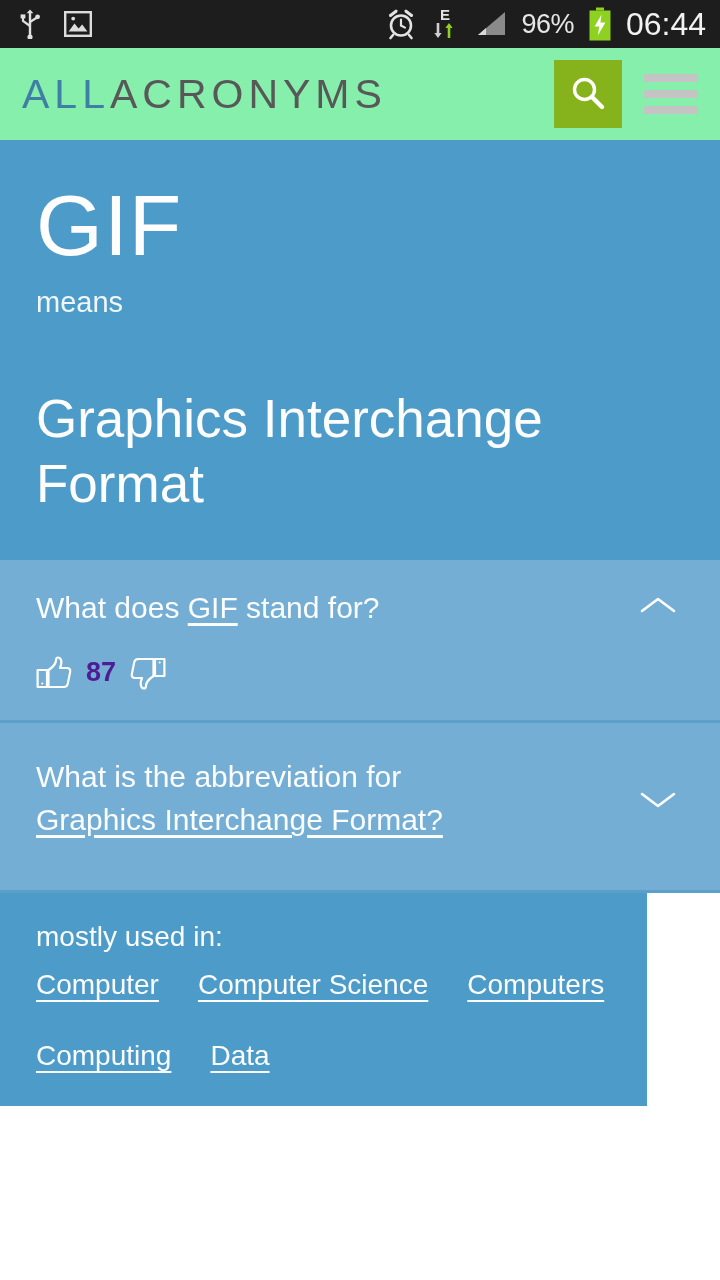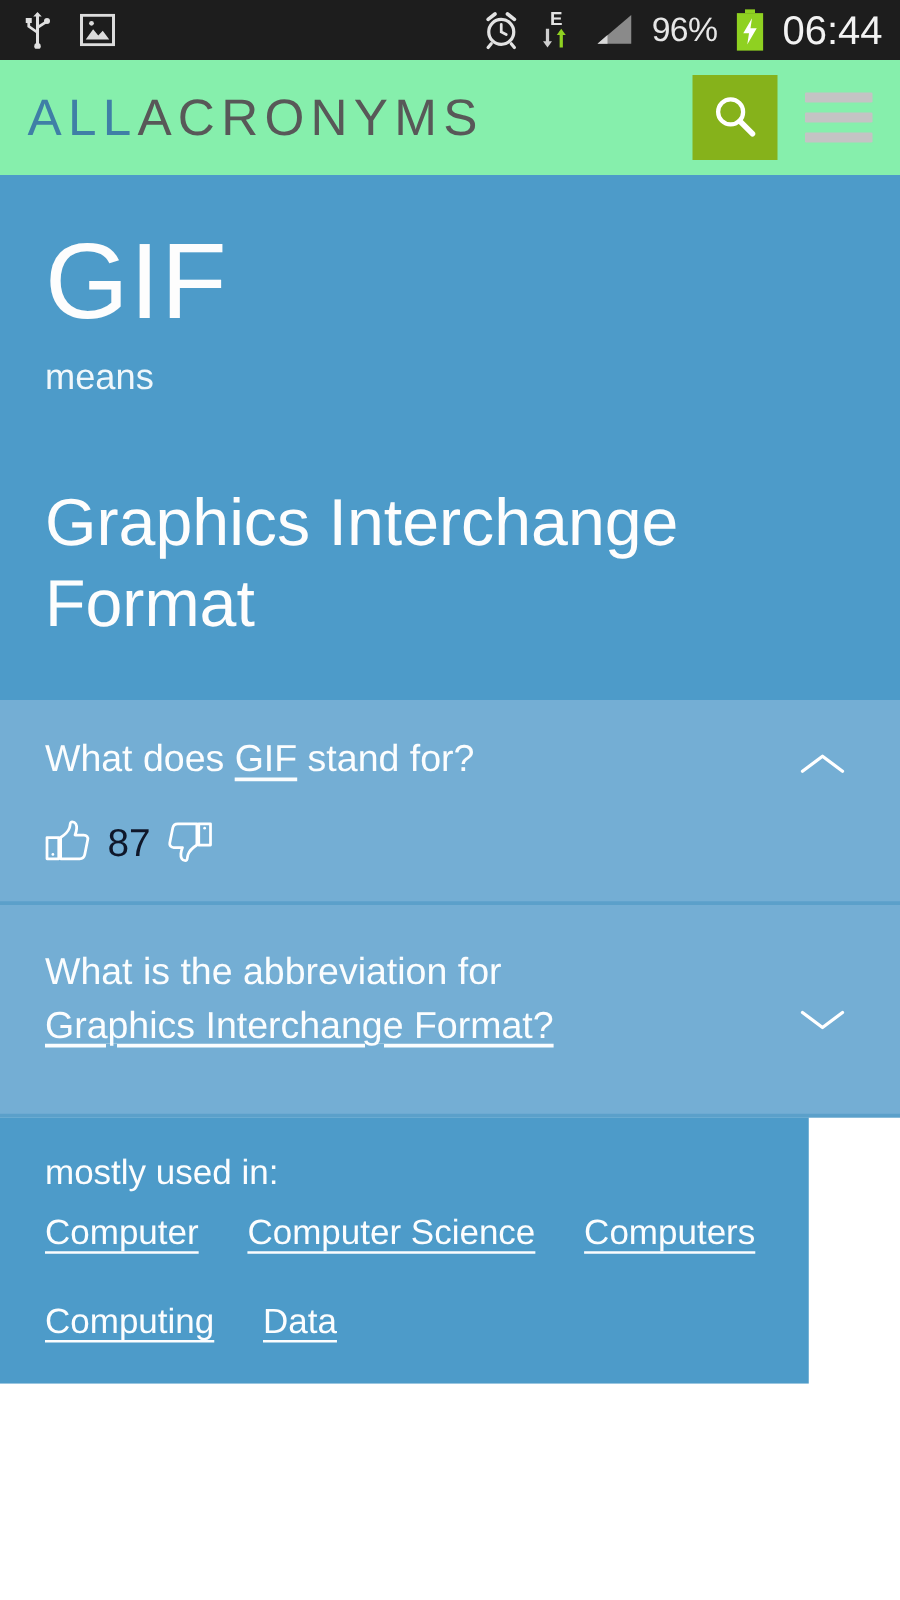--- a/index.html
+++ b/index.html
@@ -58,30 +58,30 @@
   #expansion-title{
     font-size:53px; font-weight:300; color:#fdfdfd;
     line-height:1.22; margin-top:68px; letter-spacing:0px;
   }
 
   
   .accordion-item{
     background:#74aed4; width:720px; padding:26px 36px 26px 36px;
     border-bottom:3px solid #5ba0ca;
   }
-  .acc-header{ display:flex; align-items:center; }
+  .acc-header{ display:flex; align-items:flex-start; }
   .acc-question{
     font-size:30px; font-weight:300; color:#fbfdfe; line-height:1.45; flex:1;
     padding-right:16px;
   }
   .acc-chevron{ width:52px; flex:0 0 52px; display:flex; align-items:center; justify-content:center; padding-top:8px; }
 
   .answer-row{ display:flex; margin-top:22px; }
   .vote-block{ display:flex; align-items:flex-start; gap:14px; flex:0 0 172px; padding-top:4px; }
-  .vote-count{ font-size:31px; color:#0f172a; font-weight:400; line-height:1.2; }
+  .vote-count{ font-size:27px; color:#4c1d95; font-weight:700; line-height:1.2; }
   .answer-text{ font-size:29px; font-weight:300; color:#fbfdfe; line-height:1.62; flex:1; }
 
   
   #tags-section{
     background:#4d9bc9; width:647px; padding:28px 36px 34px 36px;
   }
   #tags-label{ font-size:28px; font-weight:300; color:#fbfdfe; }
   #tags-list{ margin-top:16px; display:flex; flex-wrap:wrap; column-gap:24px; row-gap:8px;gap:39px; }
   .tag-link{ font-size:28px; font-weight:300; color:#fbfdfe; text-decoration:underline; text-underline-offset:6px; cursor:pointer; }
 

